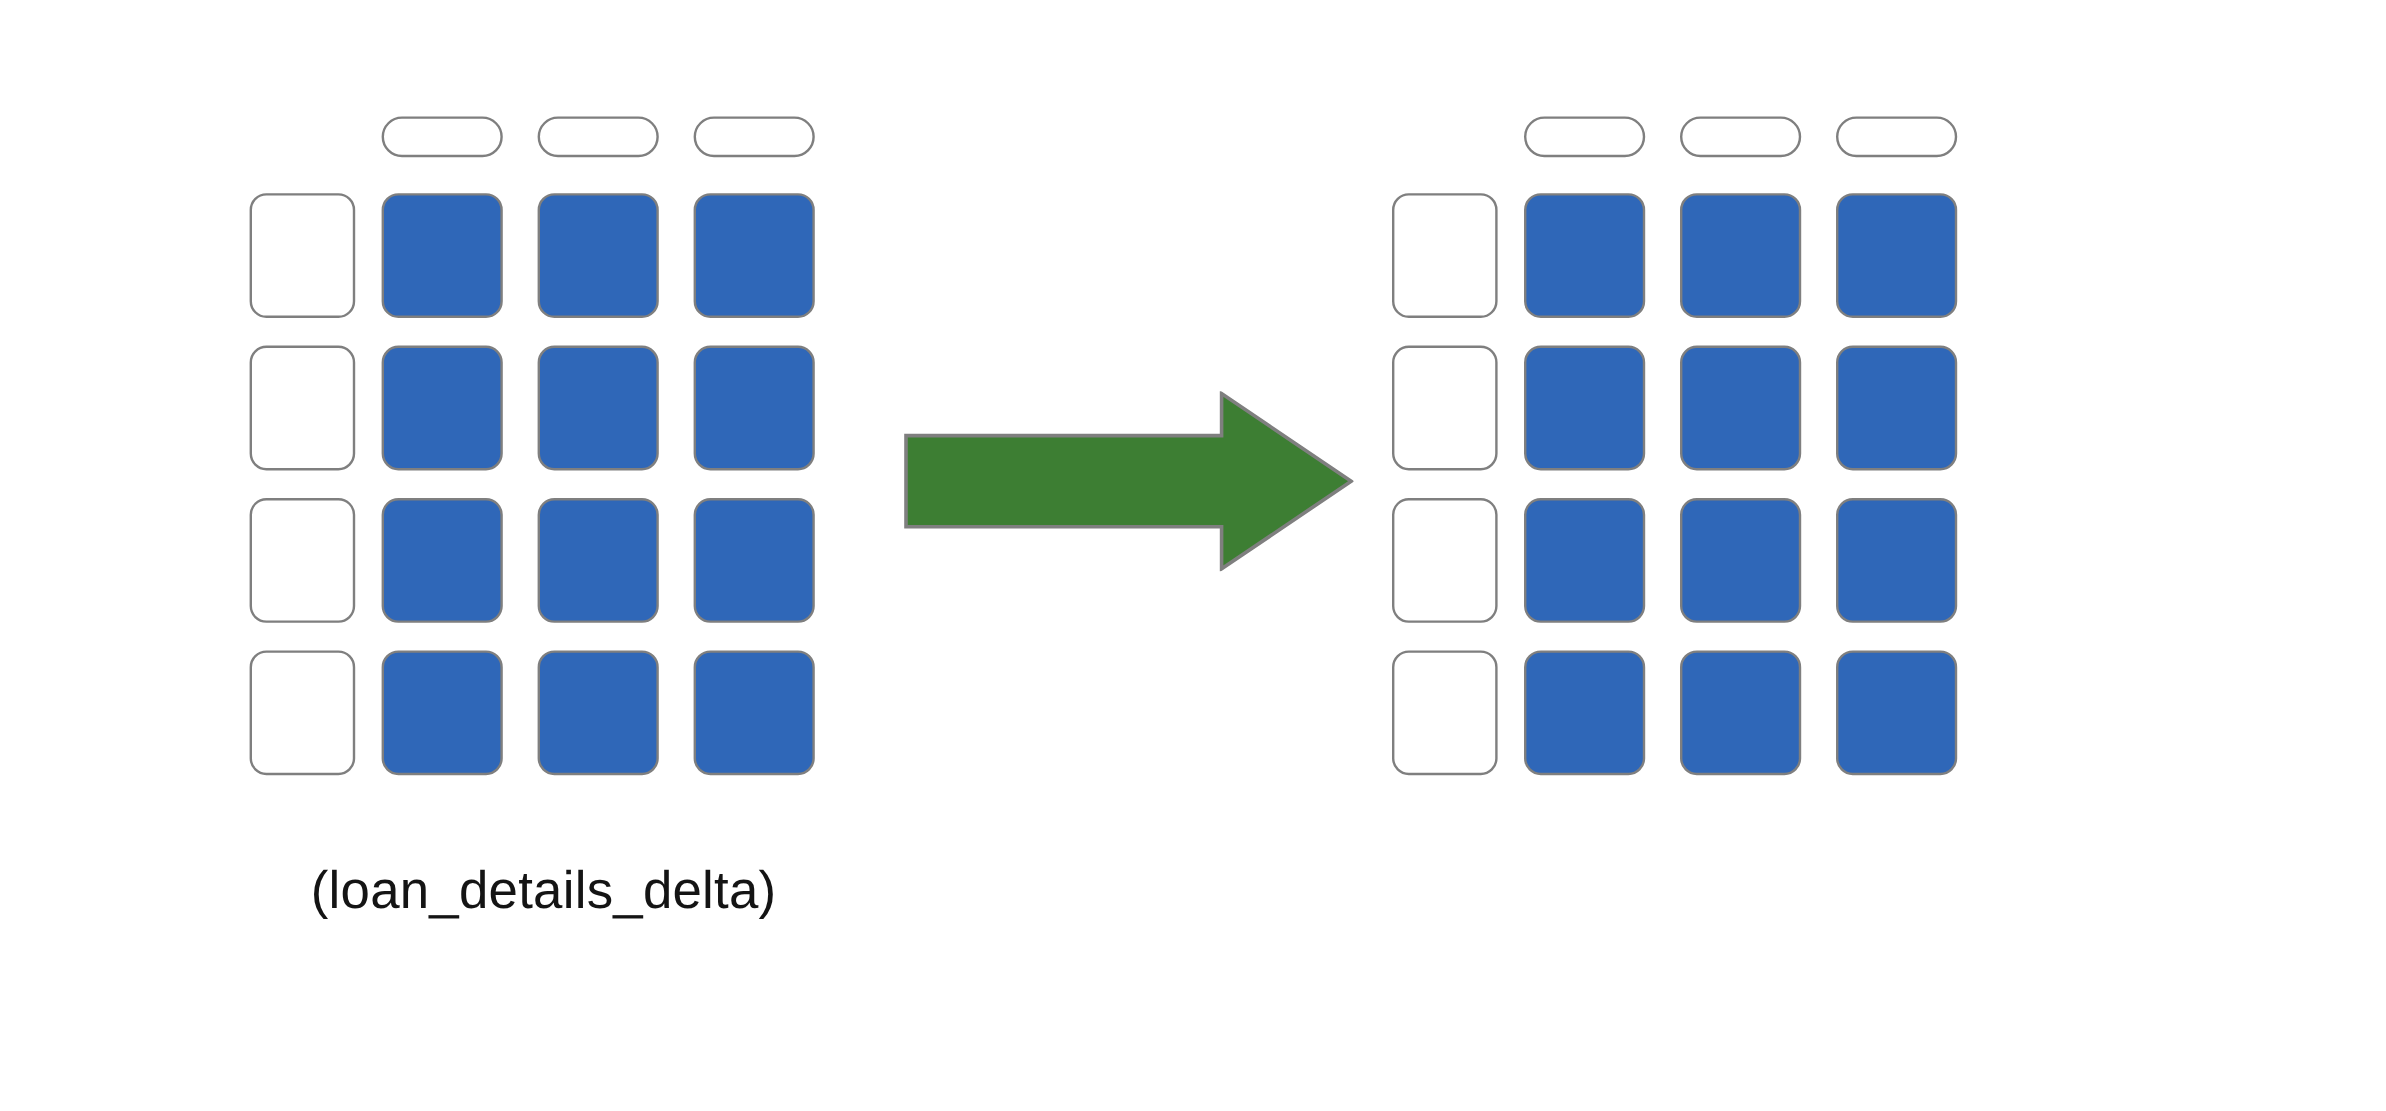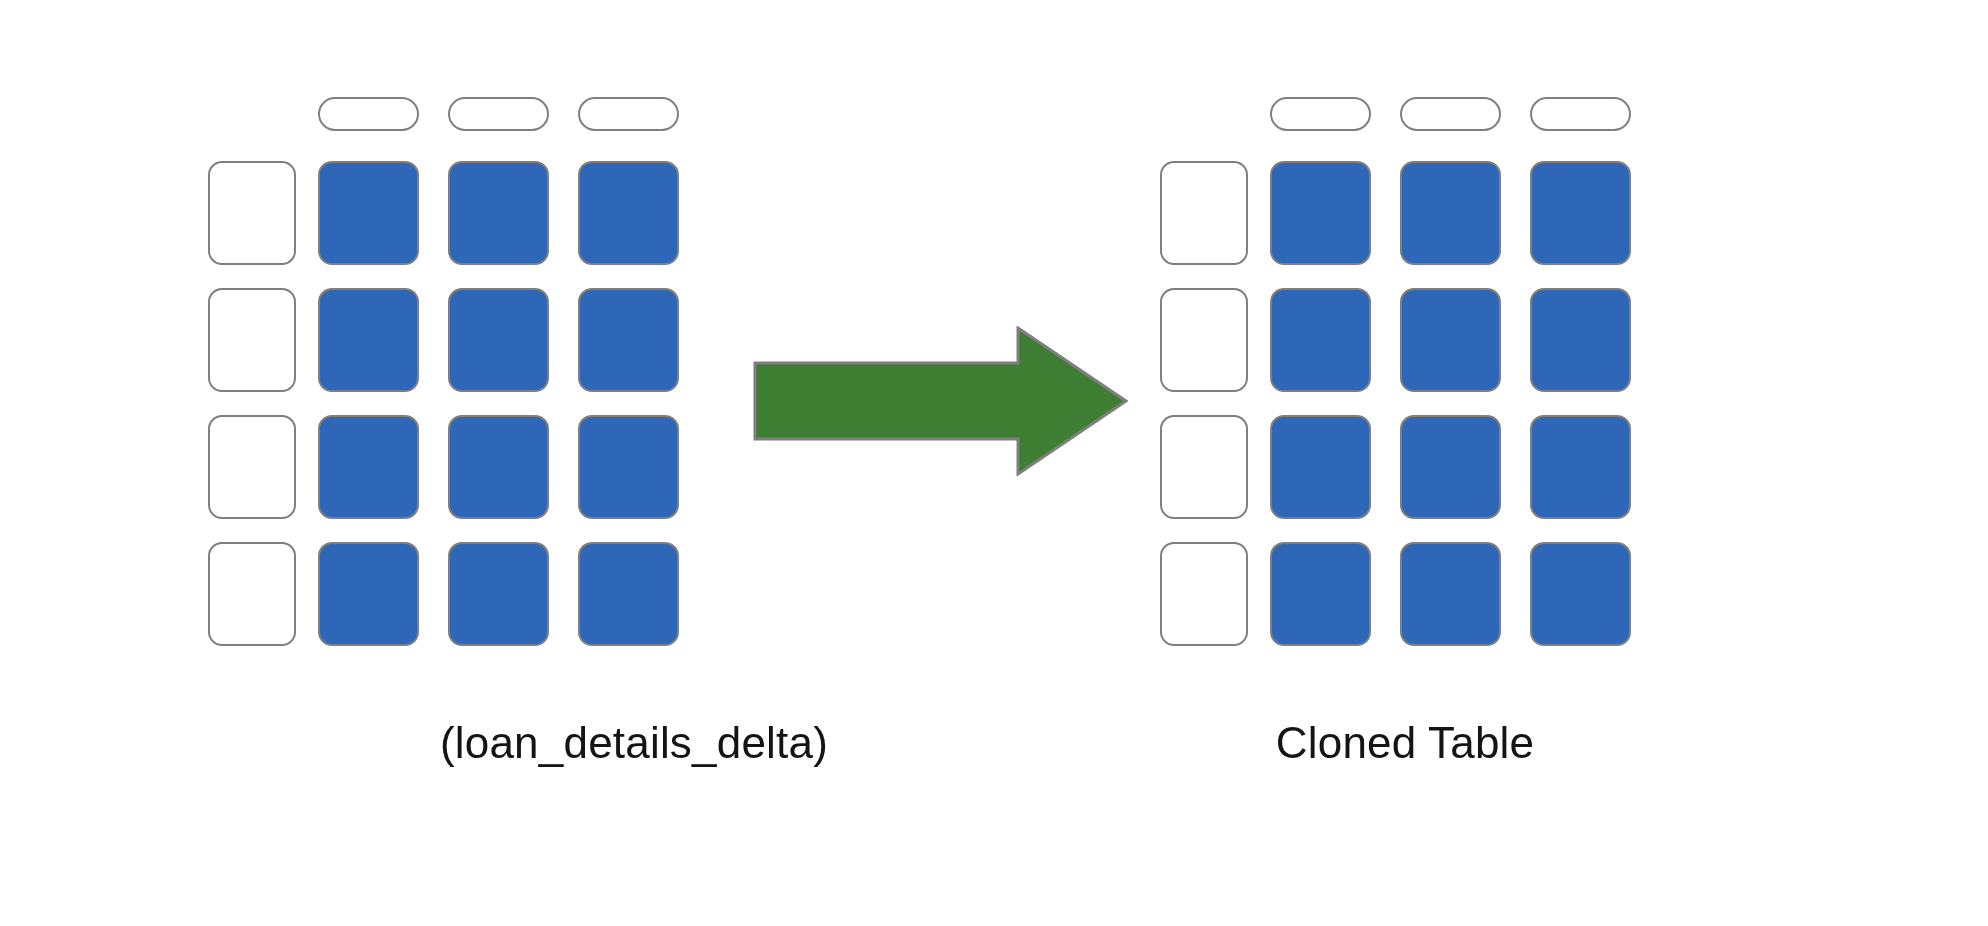--- a/index.html
+++ b/index.html
@@ -70,21 +70,21 @@
     text-align: center;
     color: #141414;
     font-size: 44px;
     line-height: 1.28;
     font-family: "Liberation Sans", "DejaVu Sans", sans-serif;
     font-weight: 400;
     letter-spacing: 0.2px;
     white-space: nowrap;
   }
   .caption .line1 { display: block; }
-  .caption .line2 { display: block; text-align: right; }
+  .caption .line2 { display: block; }
 
   
   .arrow-wrap {
     position: absolute;
   }
   .arrow-wrap svg { display: block; }
 </style>
 </head>
 <body>
 
@@ -155,17 +155,16 @@
       <div class="cell" style="left:370px; top:415px;"><span></span></div>
 
       <div class="row-head" style="left:0px;   top:542px;"><span></span></div>
       <div class="cell" style="left:110px; top:542px;"><span></span></div>
       <div class="cell" style="left:240px; top:542px;"><span></span></div>
       <div class="cell" style="left:370px; top:542px;"><span></span></div>
 
     </div>
 
     <div class="caption" style="left:-185px; top:715px; width:860px;">
-      <span class="line1">Cloned Table</span>
     </div>
   </div>
 
 </div>
 
 </body></html>

